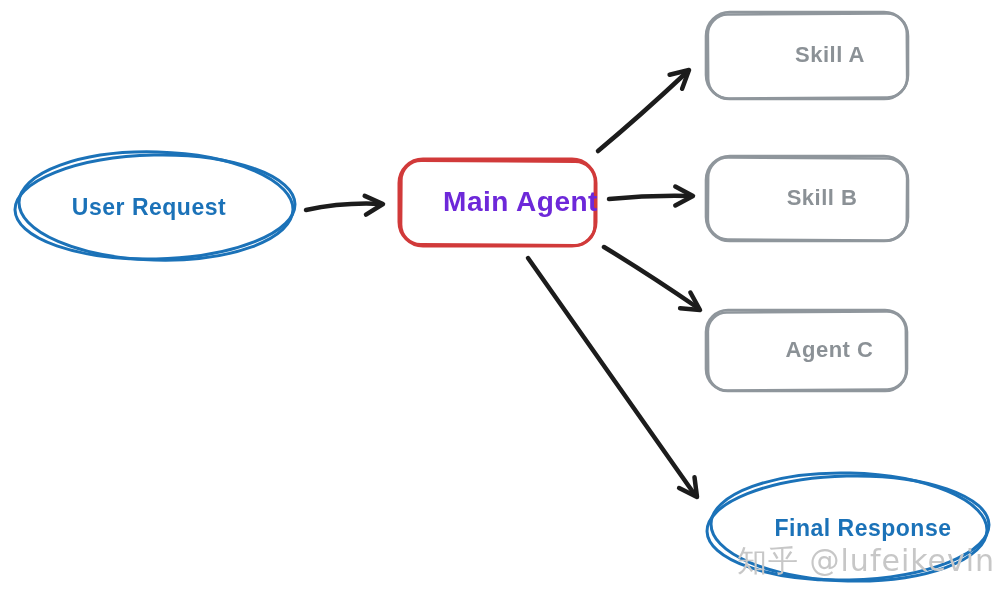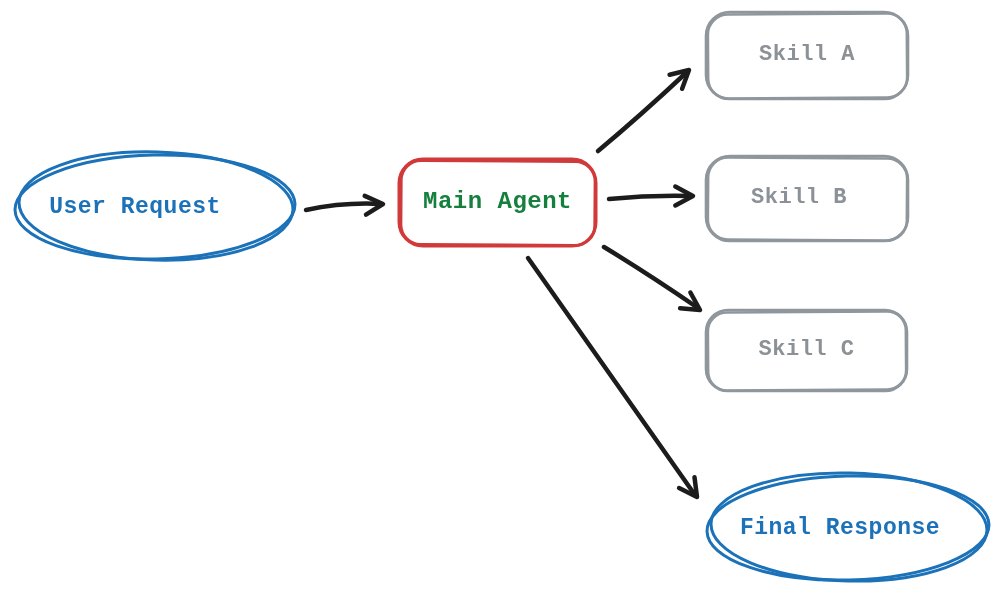--- a/index.html
+++ b/index.html
@@ -19,24 +19,25 @@
     position: absolute;
     left: 0;
     top: 0;
   }
   .lbl {
     position: absolute;
     text-align: center;
     line-height: 30px;
     letter-spacing: 0.5px;
     white-space: nowrap;
-    font-family: Liberation Mono, monospace;
+    font-family: Liberation Sans, sans-serif;
+    margin-left: 23px;
   }
   .lbl-blue   { color: #1b72b8; font-weight: 700; font-size: 23px; }
-  .lbl-red    { color: #15803d; font-weight: 700; font-size: 24px; }
+  .lbl-red    { color: #6d28d9; font-weight: 700; font-size: 28px; }
   .lbl-gray   { color: #8b9196; font-weight: 600; font-size: 22px; }
   #watermark {
     position: absolute;
     left: 737px;
     top: 541px;
     font-size: 30px;
     font-weight: 400;
     letter-spacing: 1px;
     color: #c7c7c7;
     white-space: nowrap;
@@ -103,26 +104,27 @@
         <polyline points="690.4,292.5 700,310 680.1,308.2"></polyline>
       </g>
 
       <g>
         <path d="M528,258 Q610,375 695,495"></path>
         <polyline points="694.5,477.2 697,497 679.1,488"></polyline>
       </g>
     </g>
   </svg>
 
-  <div class="lbl lbl-blue" style="left:15px; top:192px; width:240px;">User Request</div>
+  <div class="lbl lbl-blue" style="left:6px; top:192px; width:240px;">User Request</div>
 
   <div class="lbl lbl-red" style="left:398px; top:187px; width:199px;">Main Agent</div>
 
   <div class="lbl lbl-gray" style="left:706px; top:40px; width:202px;">Skill A</div>
 
   <div class="lbl lbl-gray" style="left:706px; top:183px; width:186px;">Skill B</div>
 
-  <div class="lbl lbl-gray" style="left:706px; top:335px; width:201px;">Skill C</div>
+  <div class="lbl lbl-gray" style="left:706px; top:335px; width:201px;">Agent C</div>
 
   <div class="lbl lbl-blue" style="left:707px; top:513px; width:266px;">Final Response</div>
 
+  <div id="watermark">知乎 @lufeikevin</div>
 
 </div>
 
 </body></html>

